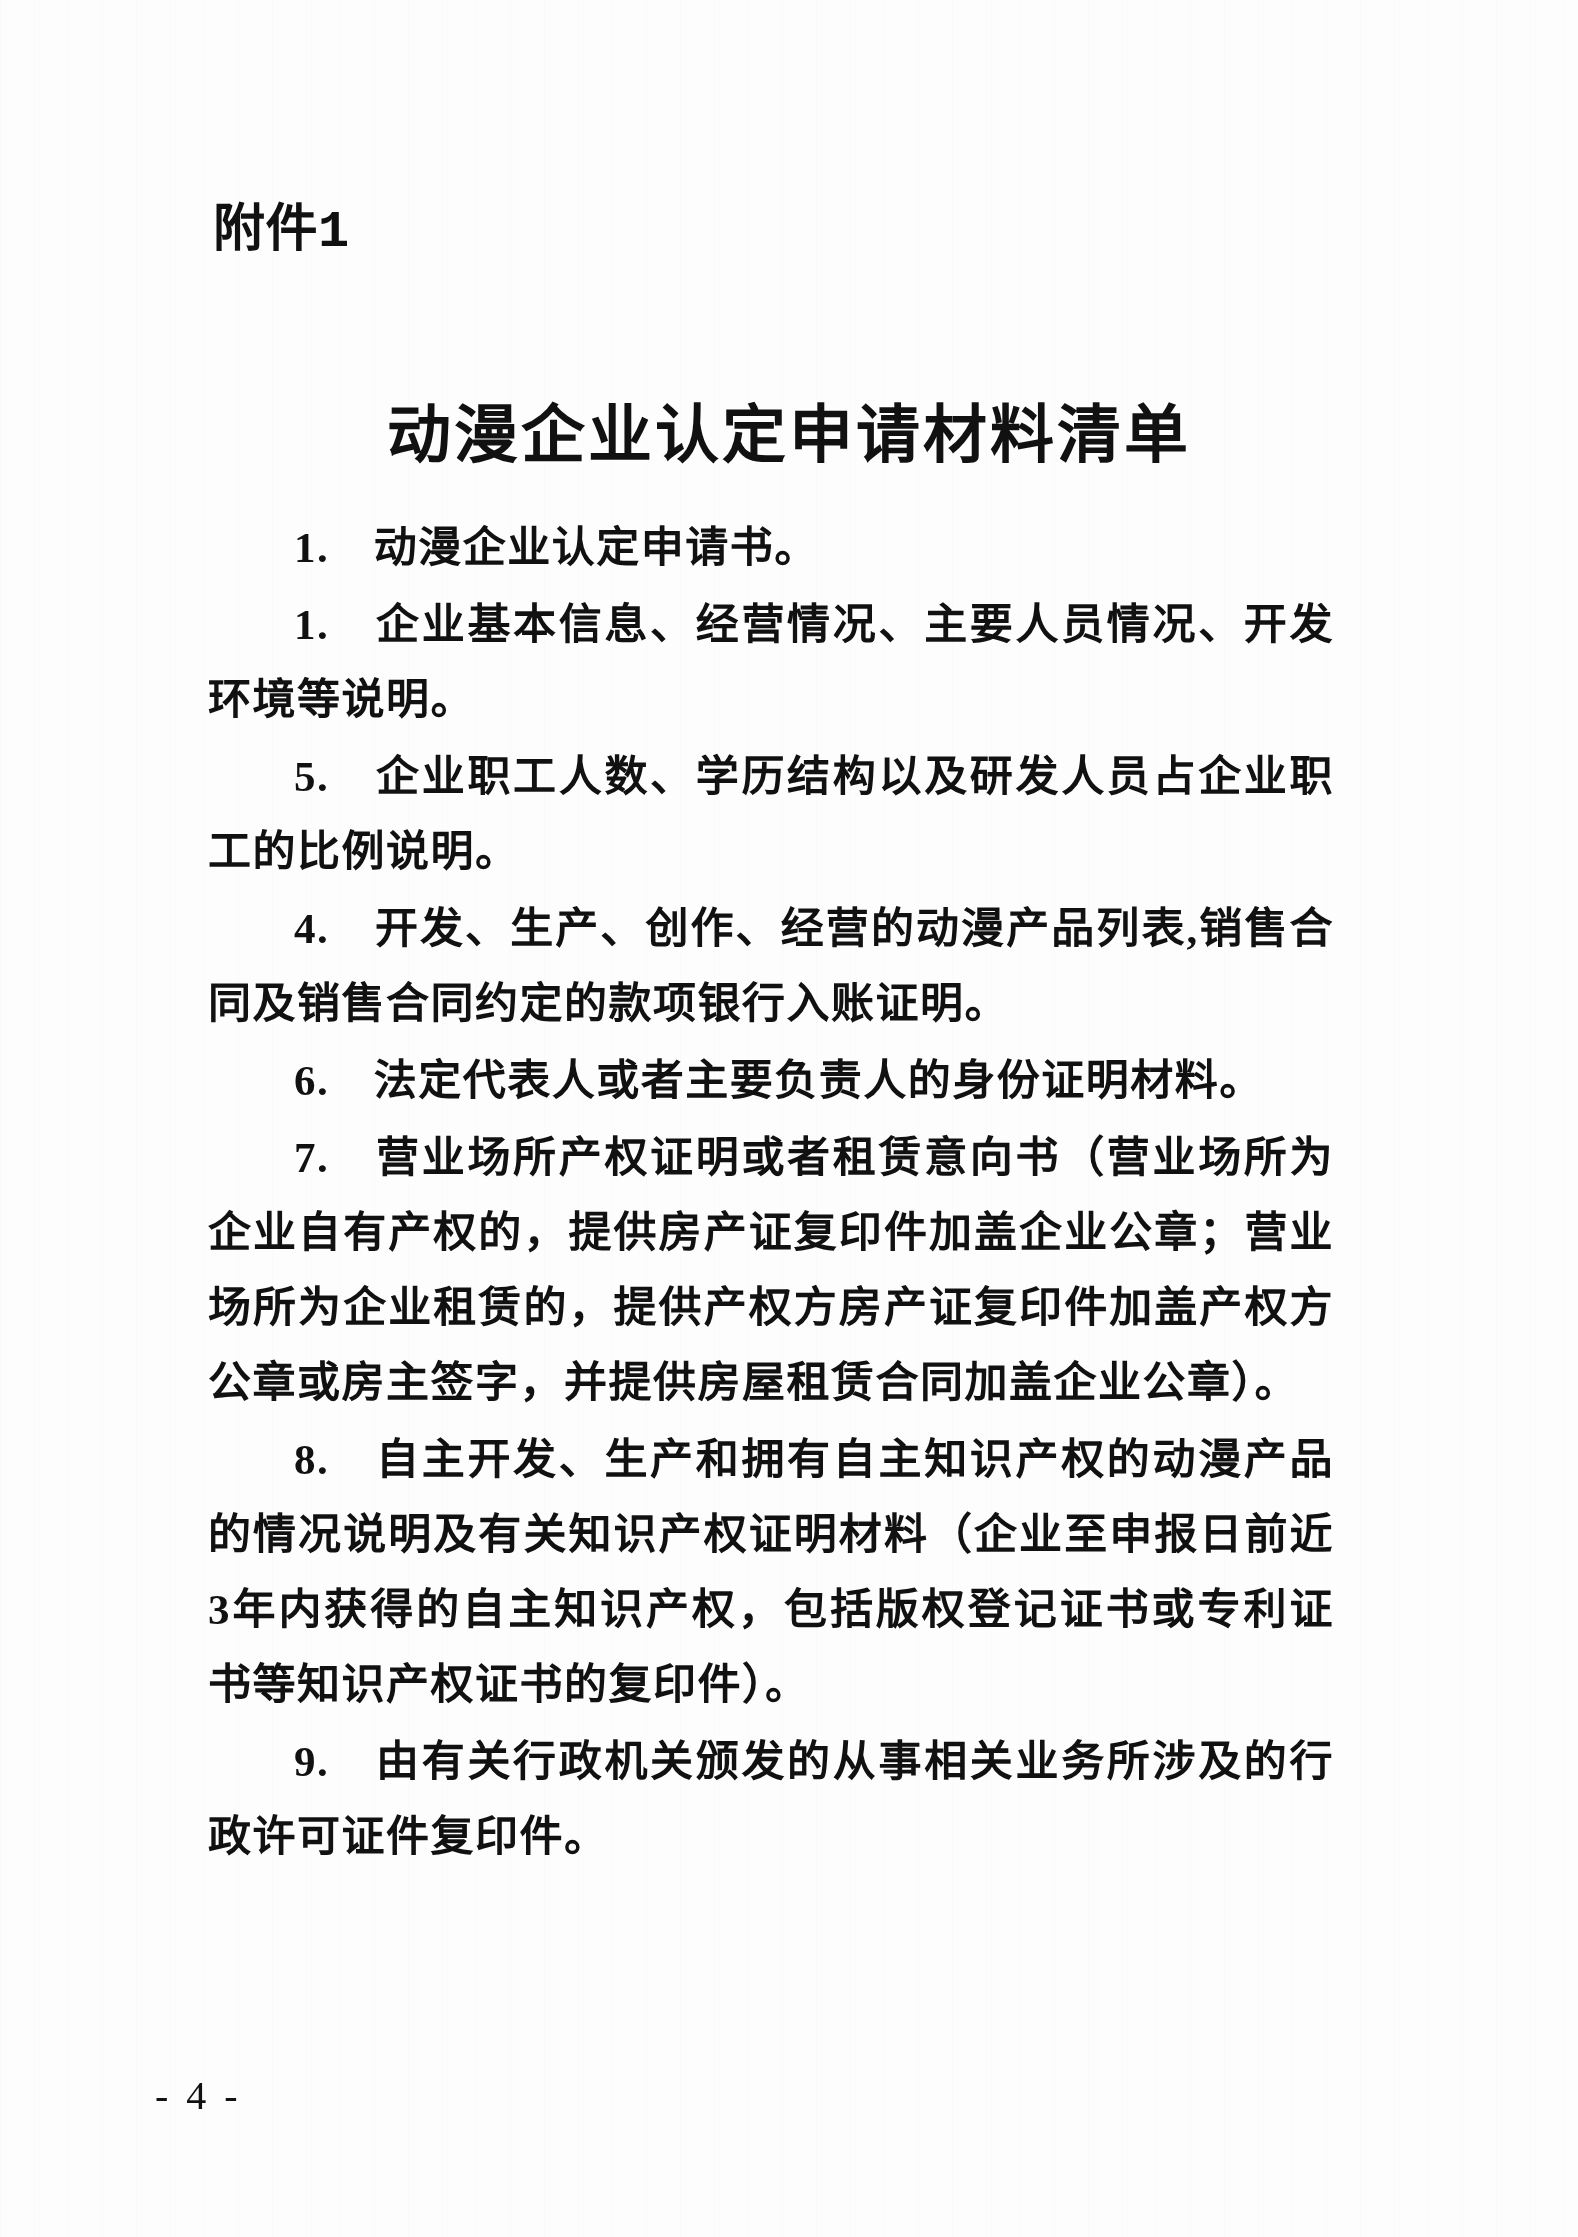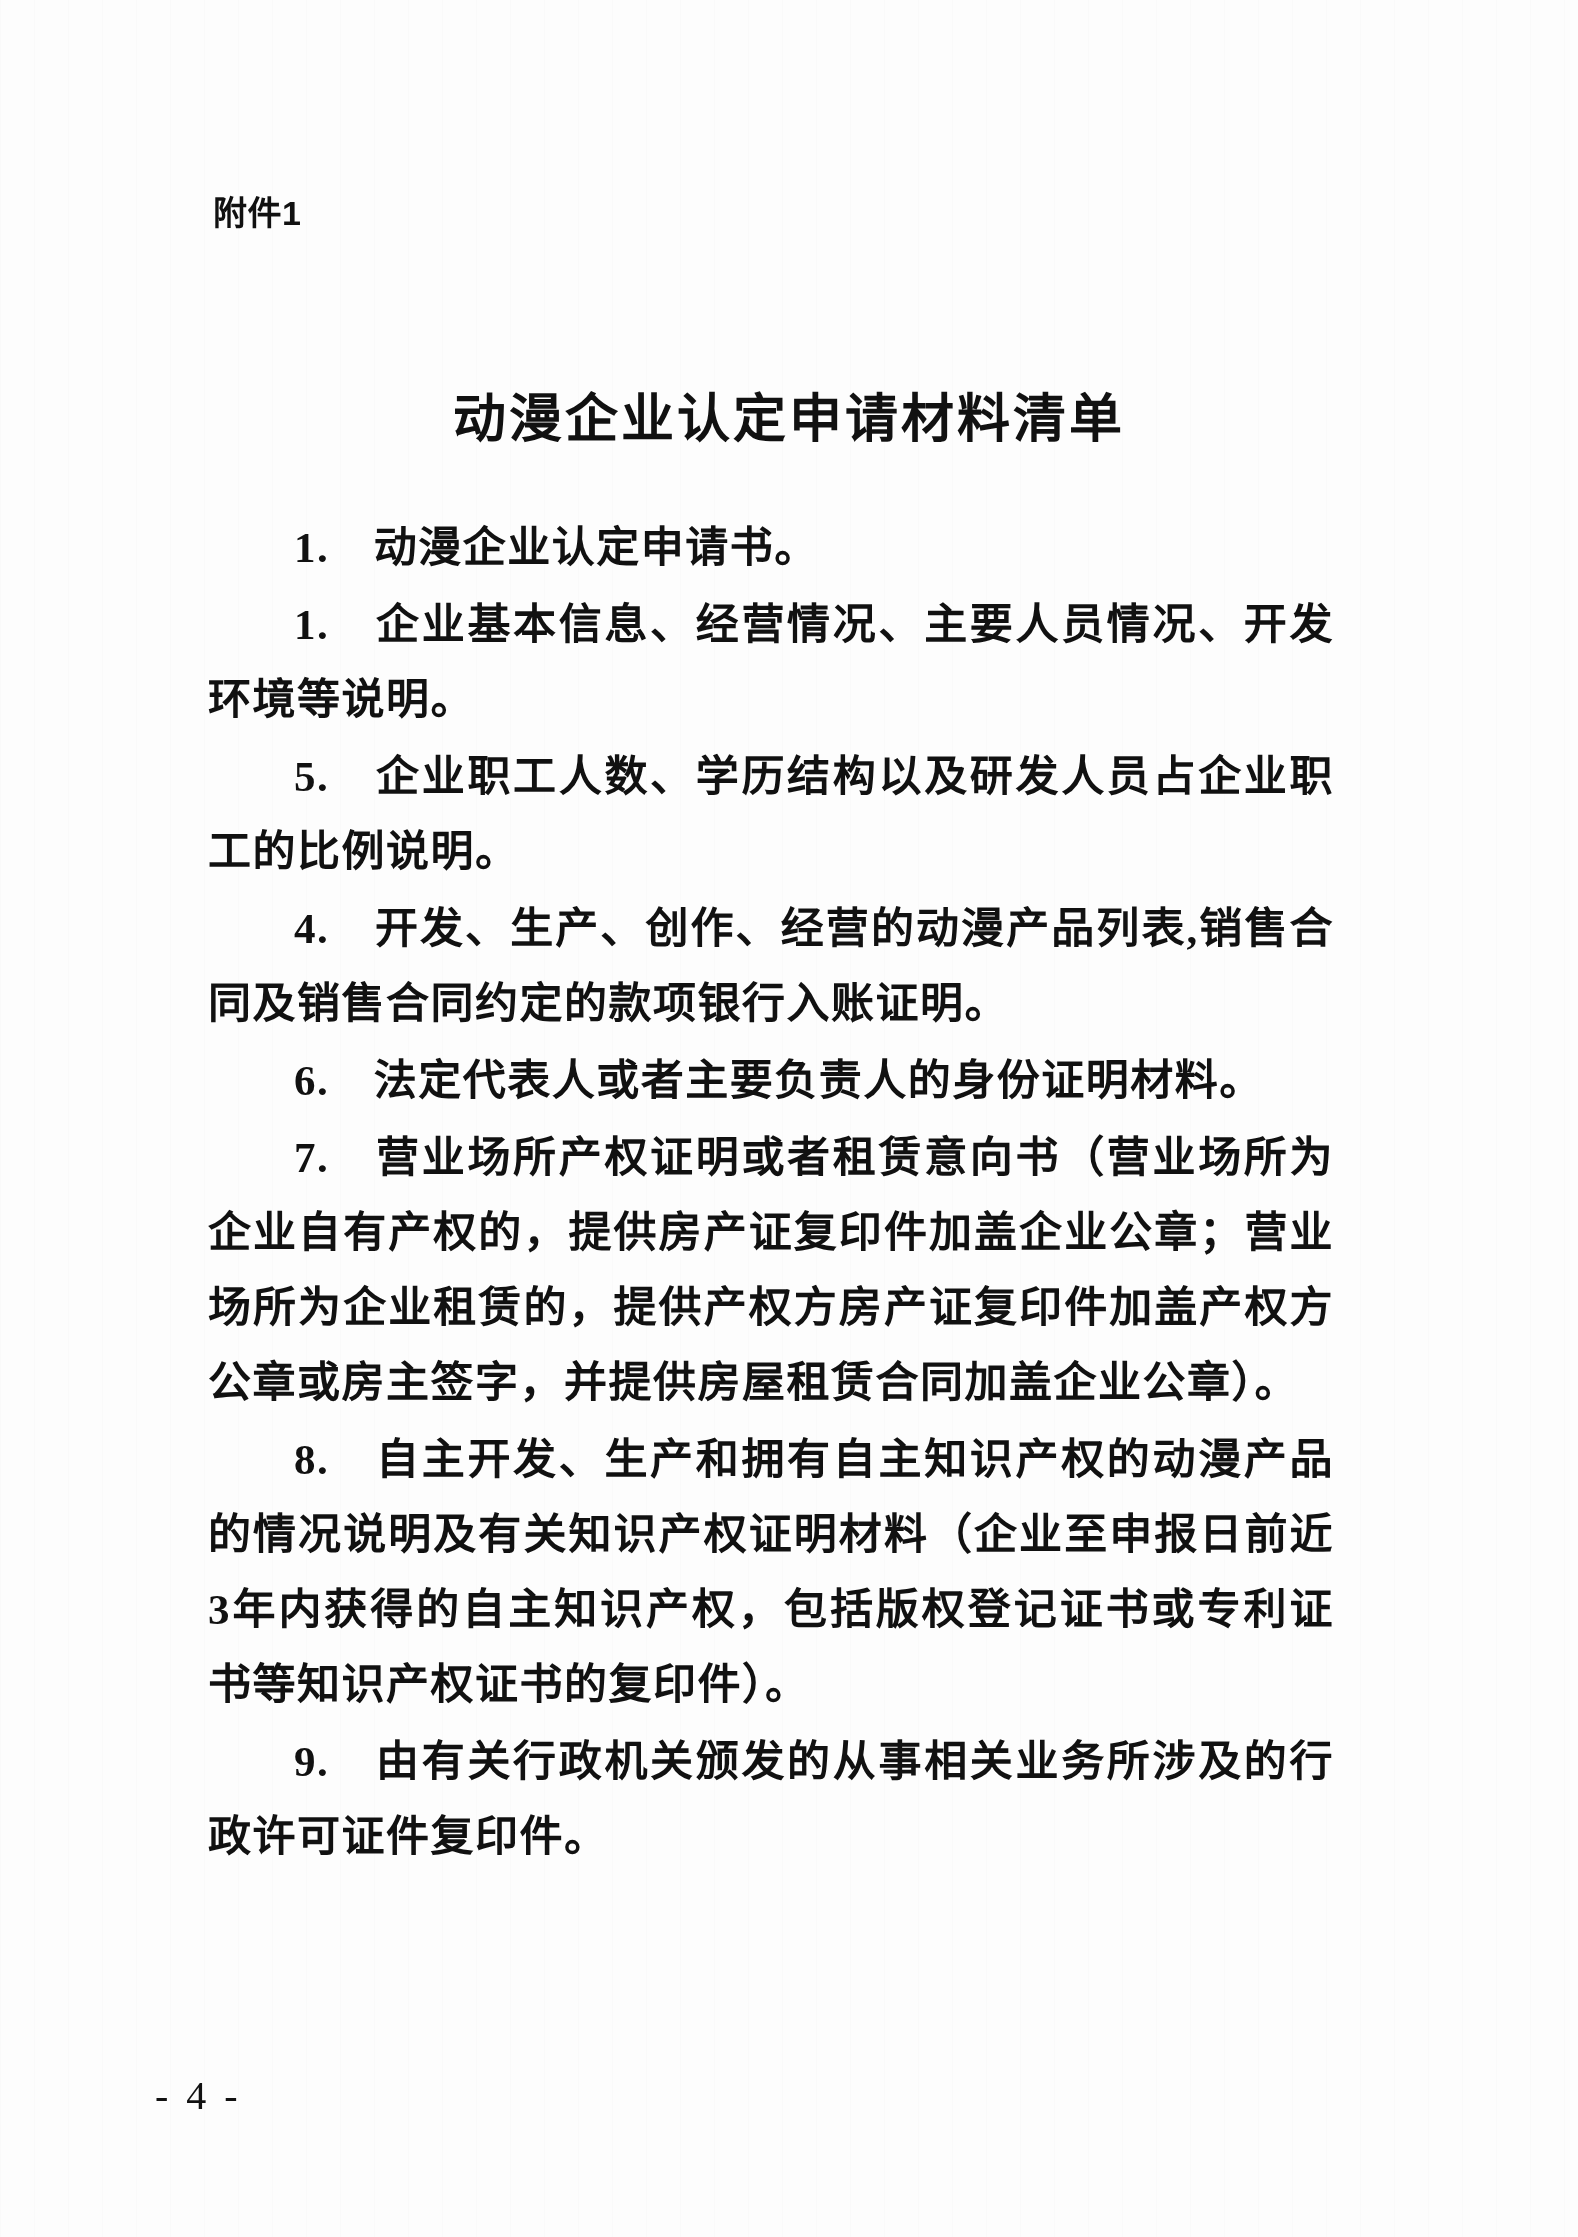--- a/index.html
+++ b/index.html
@@ -36,35 +36,35 @@
     top: 0;
     width: 1578px;
     height: 2237px;
   }
 
   
   .attachment-label {
     position: absolute;
     left: 213px;
     top: 186px;
-    font-size: 34px;
+    font-size: 52px;
     font-weight: bold;
     letter-spacing: 0.5px;
-    font-family: Liberation Sans, sans-serif;
+    font-family: Liberation Mono, monospace;
     white-space: nowrap;
   }
 
   
   .doc-title {
     position: absolute;
     left: 0;
     top: 340px;
     width: 1578px;
     text-align: center;
-    font-size: 53px;
+    font-size: 64px;
     font-weight: bold;
     letter-spacing: 3px;
     font-family: "Liberation Serif", "DejaVu Serif", serif;
     white-space: nowrap;
   }
 
   
   .body-list {
     position: absolute;
     left: 208px;

